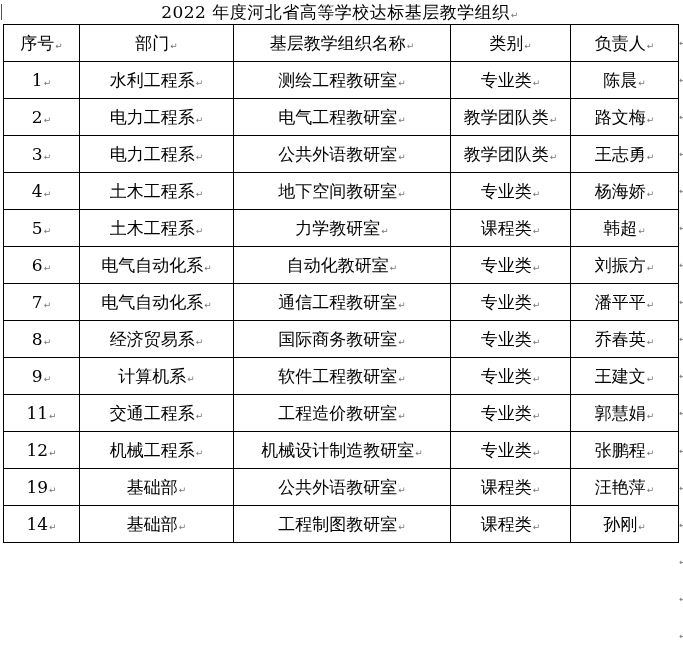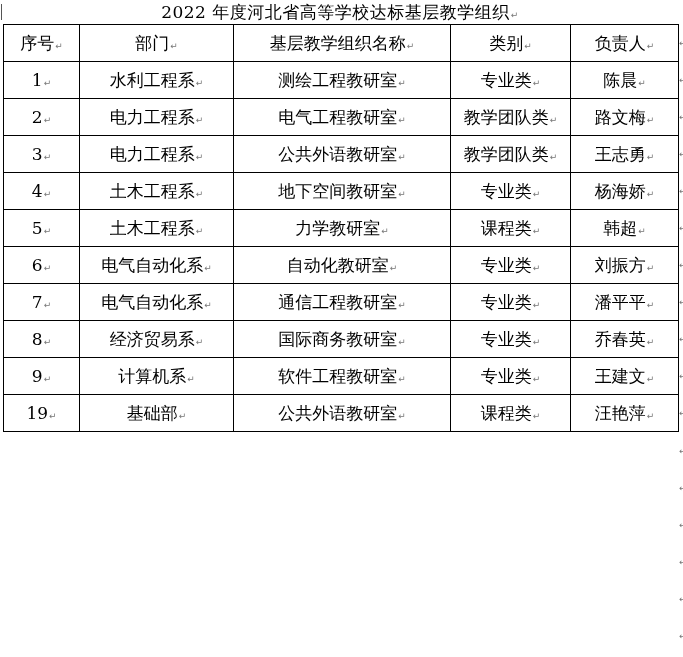--- a/index.html
+++ b/index.html
@@ -152,26 +152,47 @@
         <td><span>乔春英</span><span class="fmt-mark">↵</span></td>
       </tr>
       <tr>
         <td><span>9</span><span class="fmt-mark">↵</span></td>
         <td><span>计算机系</span><span class="fmt-mark">↵</span></td>
         <td><span>软件工程教研室</span><span class="fmt-mark">↵</span></td>
         <td><span>专业类</span><span class="fmt-mark">↵</span></td>
         <td><span>王建文</span><span class="fmt-mark">↵</span></td>
       </tr>
       <tr>
+        <td><span>11</span><span class="fmt-mark">↵</span></td>
+        <td><span>交通工程系</span><span class="fmt-mark">↵</span></td>
+        <td><span>工程造价教研室</span><span class="fmt-mark">↵</span></td>
+        <td><span>专业类</span><span class="fmt-mark">↵</span></td>
+        <td><span>郭慧娟</span><span class="fmt-mark">↵</span></td>
+      </tr>
+      <tr>
+        <td><span>12</span><span class="fmt-mark">↵</span></td>
+        <td><span>机械工程系</span><span class="fmt-mark">↵</span></td>
+        <td><span>机械设计制造教研室</span><span class="fmt-mark">↵</span></td>
+        <td><span>专业类</span><span class="fmt-mark">↵</span></td>
+        <td><span>张鹏程</span><span class="fmt-mark">↵</span></td>
+      </tr>
+      <tr>
         <td><span>19</span><span class="fmt-mark">↵</span></td>
         <td><span>基础部</span><span class="fmt-mark">↵</span></td>
         <td><span>公共外语教研室</span><span class="fmt-mark">↵</span></td>
         <td><span>课程类</span><span class="fmt-mark">↵</span></td>
         <td><span>汪艳萍</span><span class="fmt-mark">↵</span></td>
       </tr>
+      <tr>
+        <td><span>14</span><span class="fmt-mark">↵</span></td>
+        <td><span>基础部</span><span class="fmt-mark">↵</span></td>
+        <td><span>工程制图教研室</span><span class="fmt-mark">↵</span></td>
+        <td><span>课程类</span><span class="fmt-mark">↵</span></td>
+        <td><span>孙刚</span><span class="fmt-mark">↵</span></td>
+      </tr>
     </tbody>
 </table>
 
 <div class="row-marks">
     <div class="row-end">↵</div>
     <div class="row-end">↵</div>
     <div class="row-end">↵</div>
     <div class="row-end">↵</div>
     <div class="row-end">↵</div>
     <div class="row-end">↵</div>

